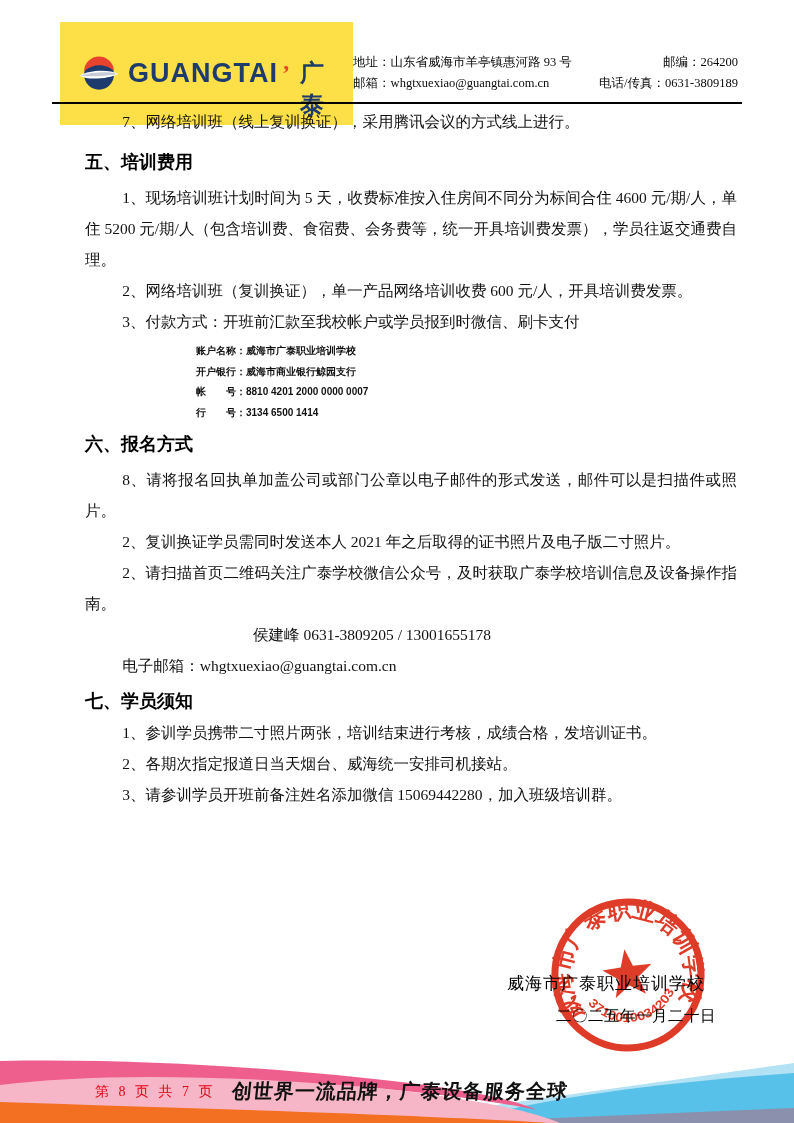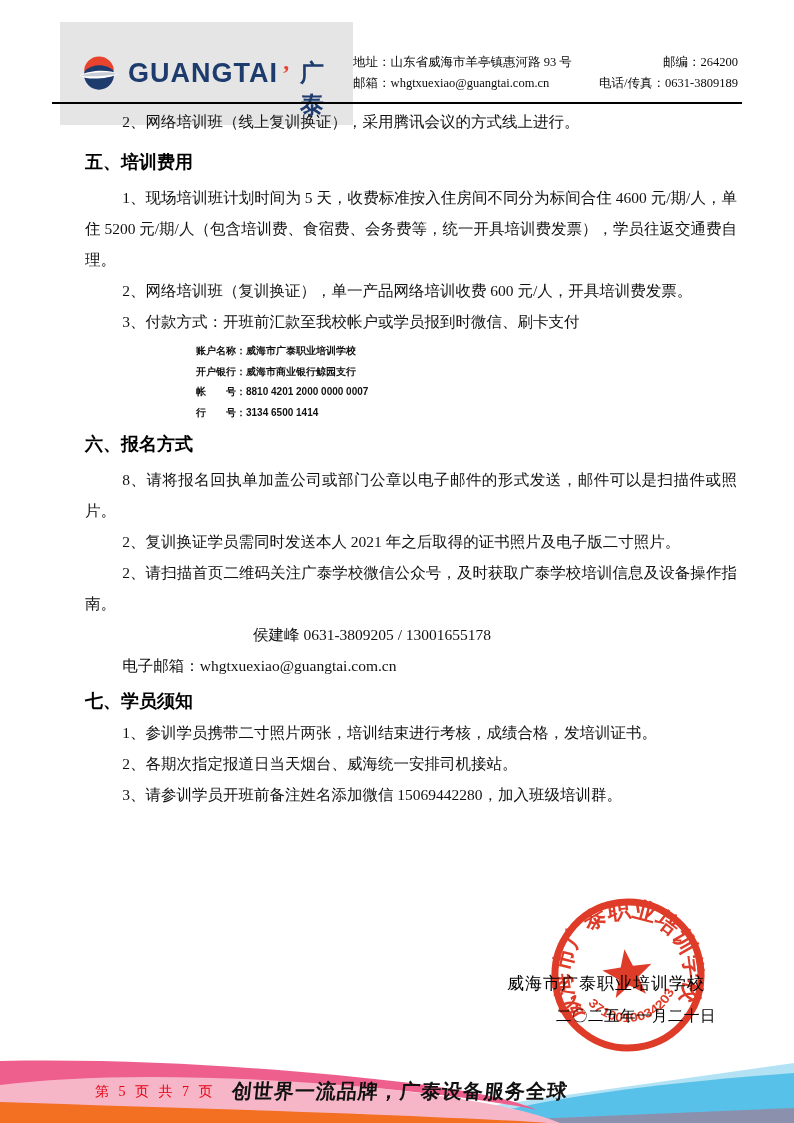--- a/index.html
+++ b/index.html
@@ -4,21 +4,21 @@
 <style>
   * { margin:0; padding:0; box-sizing:border-box; }
   html,body { background:#fff; }
   .page {
     position:relative; width:794px; height:1123px; background:#ffffff;
     overflow:hidden; font-family:"Liberation Serif","DejaVu Serif",serif; color:#111;
   }
   
   .header { position:absolute; top:44px; left:60px; right:56px; height:58px;
     display:flex; justify-content:space-between; align-items:center; }
-  .logo-wrap { display:flex; align-items:center; gap:8px; background:#e5e5e5; padding:4px 10px 4px 18px; }
+  .logo-wrap { display:flex; align-items:center; gap:8px; background:#fde047; padding:4px 10px 4px 18px; }
   .logo-icon { width:42px; height:42px; flex:0 0 auto; }
   .brand-latin { font-family:"Liberation Sans","DejaVu Sans",sans-serif; font-weight:bold;
     font-size:27px; letter-spacing:1px; color:#1d3b6d; }
   .brand-mark { color:#e8432c; font-weight:bold; font-size:24px; margin-left:-4px; }
   .brand-cn { font-family:"Liberation Sans","DejaVu Sans",sans-serif; font-weight:bold;
     font-size:24px; color:#1d3b6d; margin-left:2px;margin-top:31px; }
   .head-info { width:392px; font-size:12.5px; line-height:21px; color:#0a0a0a; }
   .head-row { display:flex; justify-content:space-between; }
   .rule { position:absolute; top:102px; left:52px; width:690px; border-top:2px solid #000; }
   
@@ -70,21 +70,21 @@
       </div>
       <div class="head-row">
         <span>邮箱：whgtxuexiao@guangtai.com.cn</span>
         <span>电话/传真：0631-3809189</span>
       </div>
     </div>
   </div>
   <div class="rule"></div>
 
   <div class="content">
-    <p class="indent">2、网络培训班（线上复训换证），采用腾讯会议的方式线上进行。</p>
+    <p class="indent">7、网络培训班（线上复训换证），采用腾讯会议的方式线上进行。</p>
 
     <div class="sec-heading">五、培训费用</div>
     <p class="indent">1、现场培训班计划时间为 5 天，收费标准按入住房间不同分为标间合住 4600 元/期/人，单住 5200 元/期/人（包含培训费、食宿费、会务费等，统一开具培训费发票），学员往返交通费自理。</p>
     <p class="indent">2、网络培训班（复训换证），单一产品网络培训收费 600 元/人，开具培训费发票。</p>
     <p class="indent">3、付款方式：开班前汇款至我校帐户或学员报到时微信、刷卡支付</p>
     <div class="bank-block">
       <div>账户名称：威海市广泰职业培训学校</div>
       <div>开户银行：威海市商业银行鲸园支行</div>
       <div>帐　　号：8810 4201 2000 0000 0007</div>
       <div>行　　号：3134 6500 1414</div>
@@ -125,16 +125,16 @@
 
   <svg class="footer-art" viewBox="0 0 794 70" preserveAspectRatio="none">
     <path d="M794,10 L794,60 L468,56 Z" fill="#b3e2f4"></path>
     <path d="M794,20 C660,30 545,44 455,70 L794,70 Z" fill="#58c1e9"></path>
     <path d="M794,55 L794,70 L435,70 Z" fill="#8b90ac"></path>
     <path d="M0,16 C140,12 300,26 420,40 C480,48 532,58 560,70 L0,70 Z" fill="#f7b6c8"></path>
     <path d="M0,8 C150,5 300,17 410,30 C470,38 512,46 537,57 C460,41 300,24 150,24 C90,24 40,27 0,32 Z" fill="#ee5f8e"></path>
     <path d="M0,49 C150,54 320,59 430,64 C480,66 522,68 548,70 L0,70 Z" fill="#f36f21"></path>
   </svg>
 
-  <div class="page-info">第 5 页 共 7 页</div>
+  <div class="page-info">第 8 页 共 7 页</div>
   <div class="slogan">创世界一流品牌，广泰设备服务全球</div>
 
 </div>
 
 </body></html>

